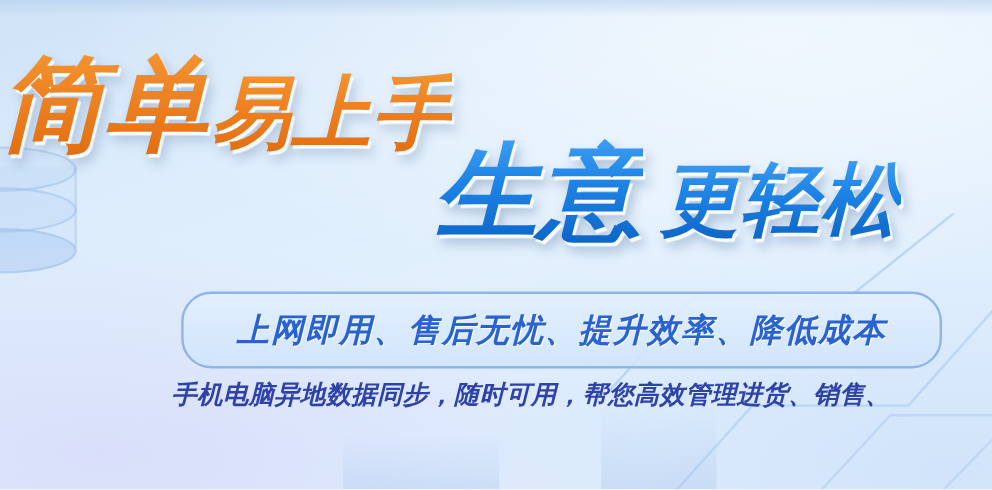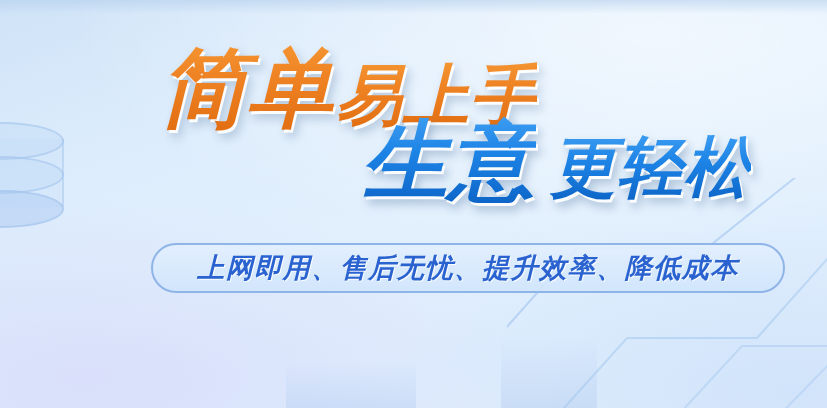--- a/index.html
+++ b/index.html
@@ -104,21 +104,20 @@
   }
   .hl-line {
     display: block;
     white-space: nowrap;
     font-family: "DejaVu Sans", "Liberation Sans", sans-serif;
     font-weight: bold;
     font-style: italic;
     letter-spacing: 1px;
   }
   .hl-line-1 {
-    padding-left: 160px;
     line-height: 0.98;
   }
   .hl-line-2 {
     padding-left: 362px;
     line-height: 0.98;
     margin-top: -12px;
   }
 
   .big-orange, .sm-orange {
     color: #ed7d21;
@@ -143,21 +142,21 @@
   .sm-orange, .sm-blue   { font-size: 66px; }
   .sm-orange { margin-left: 2px; }
   .sm-blue   { margin-left: 14px; }
 
   
   .pill {
     position: absolute;
     left: 151px;
     top: 243px;
     width: 634px;
-    height: 50px;
+    height: 64px;
     box-sizing: border-box;
     border: 2px solid #8fb4e8;
     border-radius: 25px;
     background: linear-gradient(180deg, rgba(226,239,254,0.92) 0%, rgba(208,229,252,0.88) 100%);
     display: flex;
     align-items: center;
     justify-content: center;
     text-align: right;
   }
   .pill-text {
@@ -221,15 +220,16 @@
     <div class="hl-line hl-line-2">
       <span class="big-blue">生意</span><span class="sm-blue">更轻松</span>
     </div>
   </div>
 
   <div class="pill">
     <span class="pill-text">上网即用、售后无忧、提升效率、降低成本</span>
   </div>
 
   <div class="body-copy">
+    <p>手机电脑异地数据同步，随时可用，帮您高效管理进货、销售、</p>
   </div>
 
 </div>
 
 </body></html>

